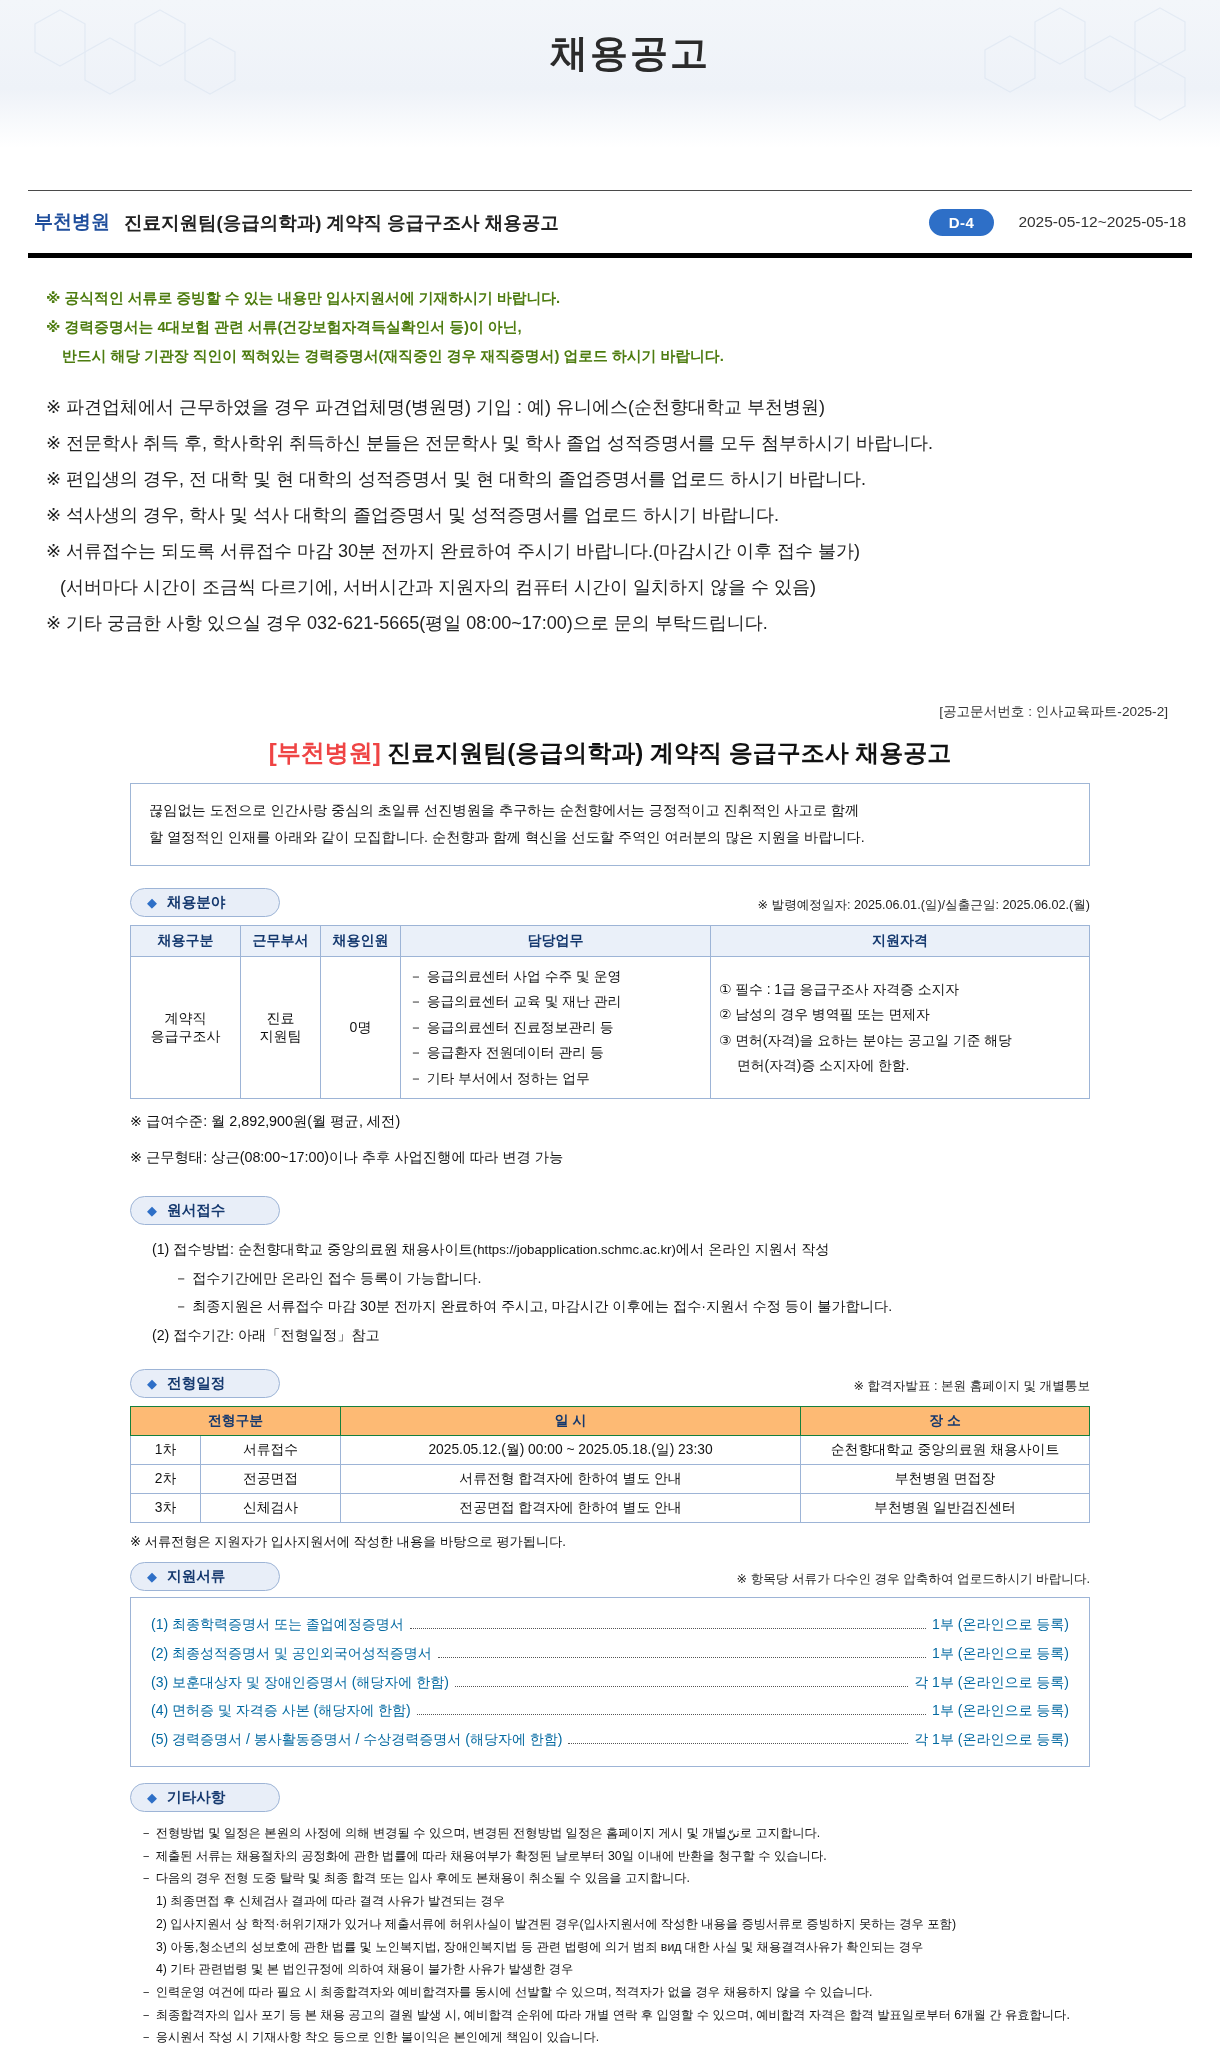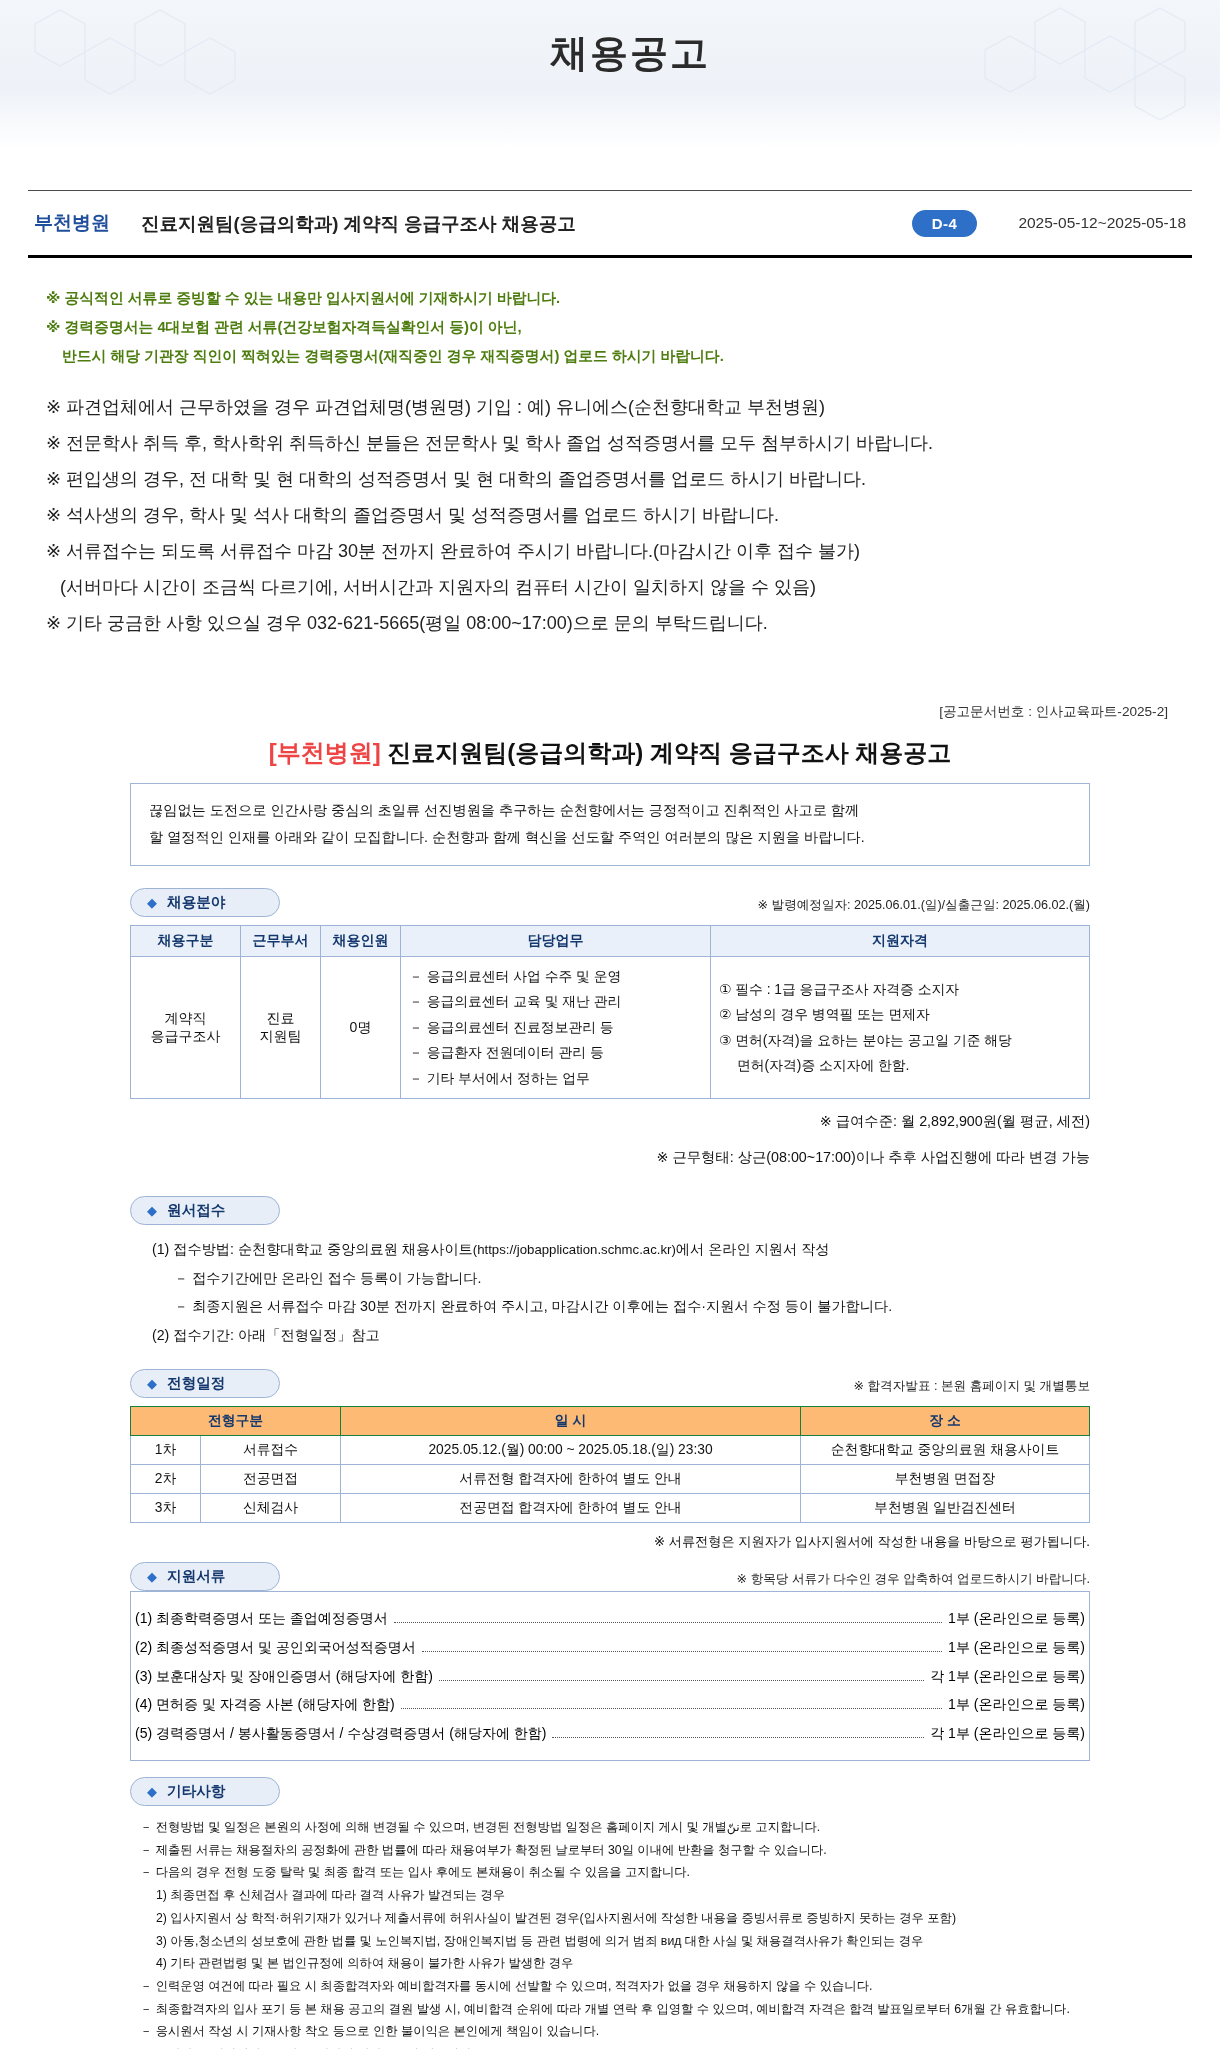--- a/index.html
+++ b/index.html
@@ -35,25 +35,25 @@
     letter-spacing:2px;
     padding-top:28px;
     position:relative;
     z-index:2;
   }
 
   
   .titlebar-wrap { padding: 0 28px; }
   .titlebar {
     border-top: 1.5px solid #4a4a4a;
-    border-bottom: 3px solid #000000;
+    border-bottom: 5px solid #000000;
     height: 68px;
     display:flex;
     align-items:center;
-    gap:31px;
+    gap:14px;
     padding: 0 6px;
     margin-top: 42px;
   }
   .hosp {
     color:#1f4e9c;
     font-weight:700;
     font-size:19px;
     white-space:nowrap;
   }
   .jobname {
@@ -176,21 +176,20 @@
 
   .bul { margin:0; padding:0; list-style:none; }
   .bul li { white-space:nowrap; }
 
   .noteline {
     width:960px;
     margin: 9px auto 0 auto;
     font-size:14.3px;
     color:#111;
     line-height:1.85;
-    text-align:right;
   }
 
   .body-list {
     width:960px;
     margin: 10px auto 12px auto;
     font-size:14.2px;
     line-height:2.0;
     color:#111;
     padding-left:22px;
   }
@@ -198,26 +197,26 @@
   .small { font-size:13.2px; }
 
   table.sched { width:960px; margin: 8px auto 0 auto; border-collapse:collapse; font-size:13.8px; }
   table.sched th {
     background:#fdba74; border:1px solid #15803d; color:#14386e;
     font-weight:700; padding:5px 4px; 
   }
   table.sched td { border:1px solid #9db4d6; padding:5px 6px; text-align:center; color:#111; }
 
   .docs-box {
-    width:960px; margin: 0 auto 0 auto;
+    width:960px; margin: 6px auto 0 auto;
     border:1px solid #9db4d6;
-    padding:12px 4px;
+    padding:12px 20px;
     font-size:14px;
     line-height:2.05;
-    color:#000000;
+    color:#0369a1;
   }
   .docrow { display:flex; align-items:baseline; }
   .docrow .lbl { white-space:nowrap; }
   .docrow .dots {
     flex:1 1 auto;
     border-bottom:1.5px dotted #555;
     margin:0 6px 5px 6px;
     height:1px;
   }
   .docrow .qty { white-space:nowrap; }

